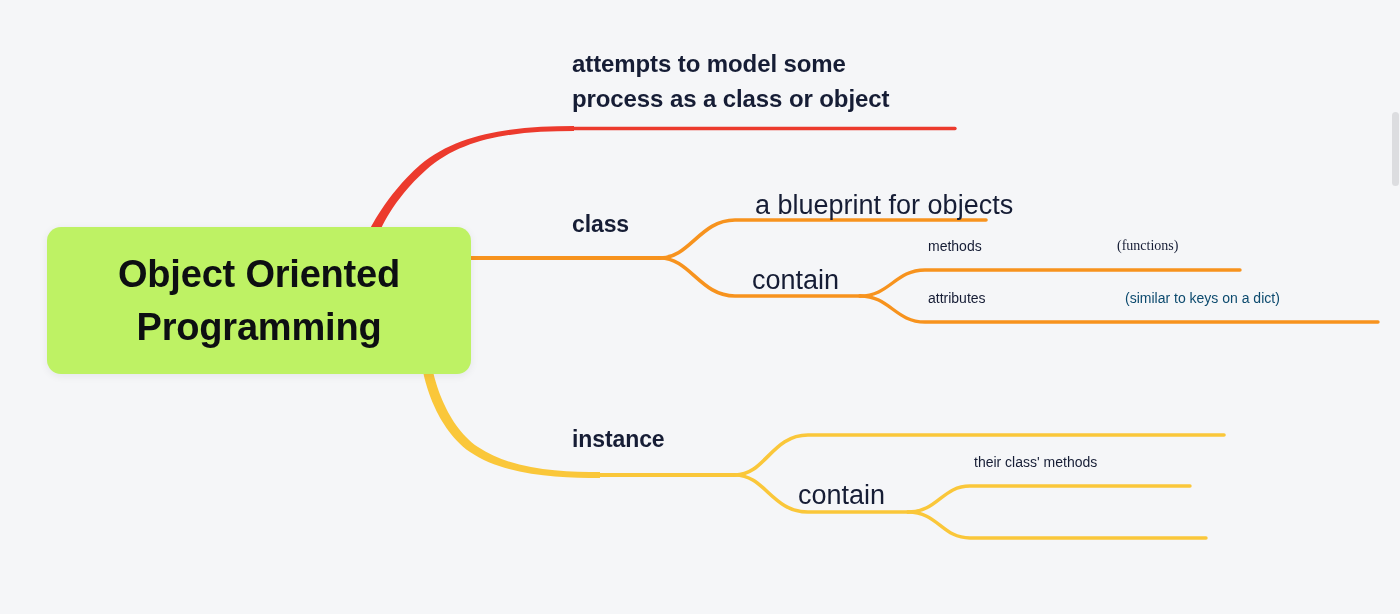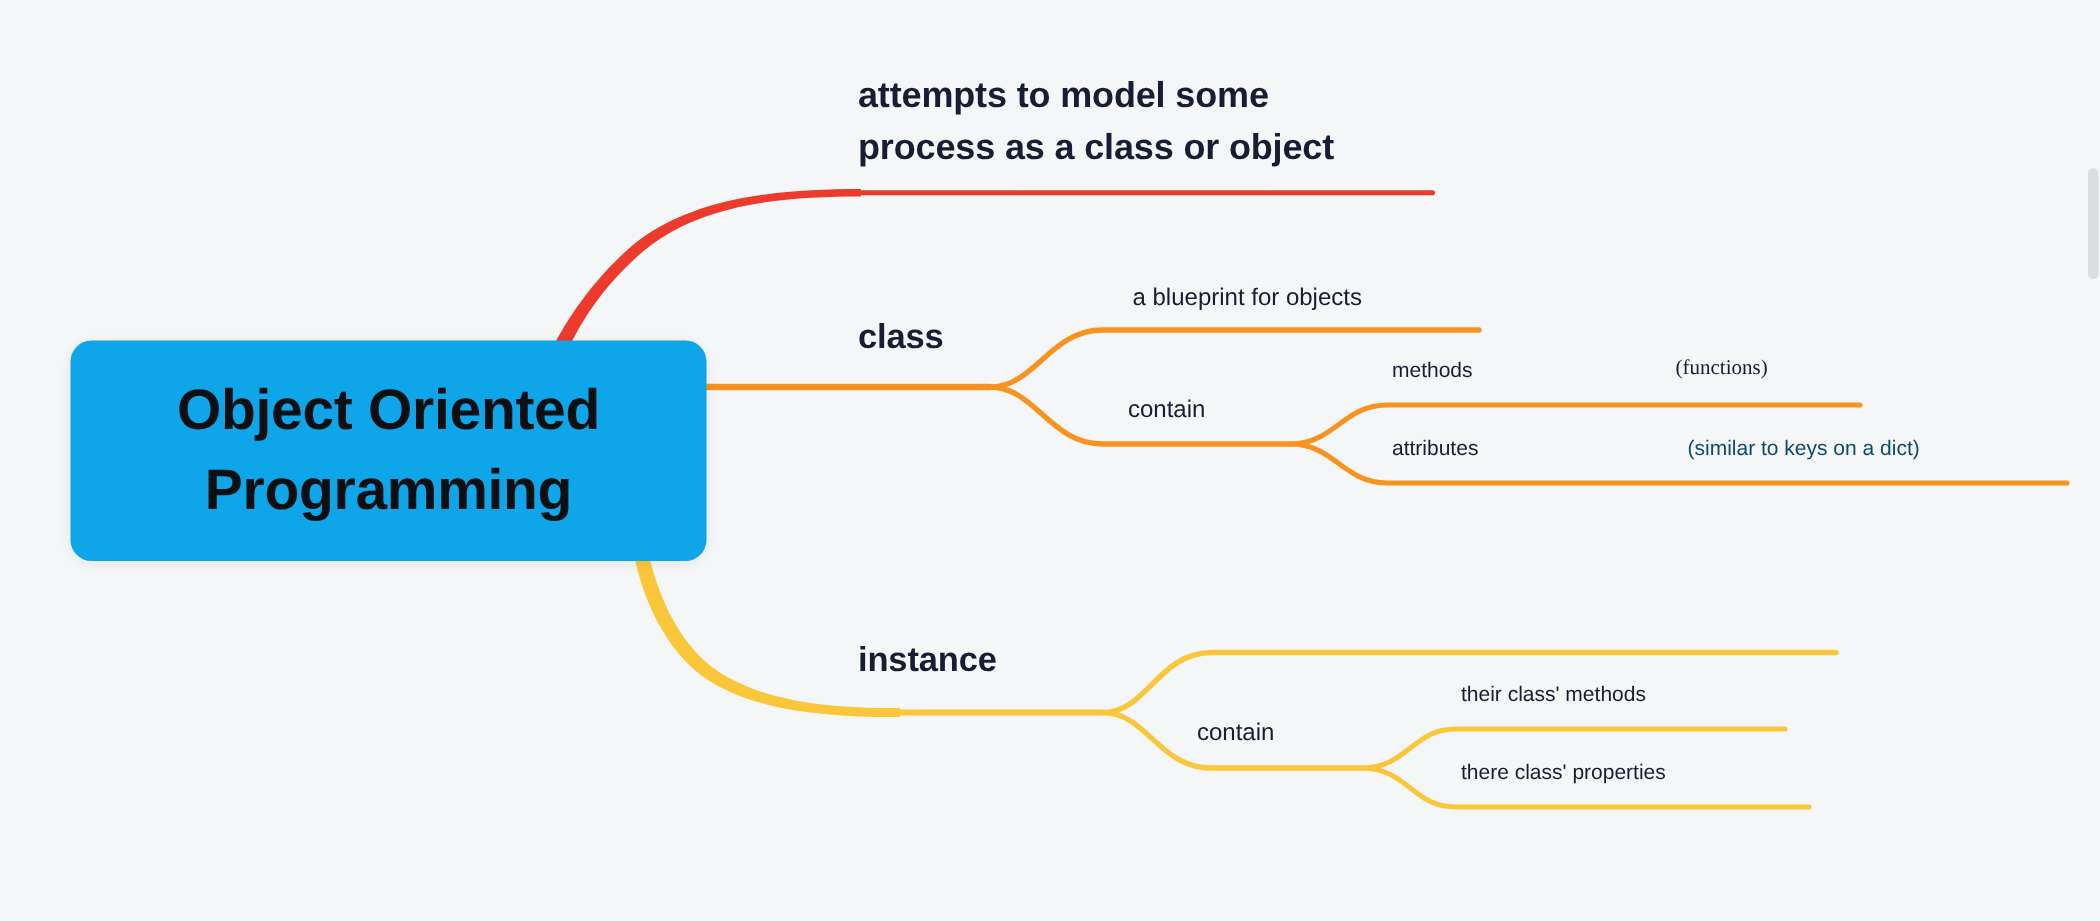--- a/index.html
+++ b/index.html
@@ -69,21 +69,21 @@
     letter-spacing: -0.1px;
   }
   .topic-bold {
     font-size: 24px;
     font-weight: 700;
     line-height: 1.45;
     letter-spacing: -0.1px;
     white-space: pre-line;
   }
   .lvl2-label {
-    font-size: 16px;
+    font-size: 27px;
     font-weight: 400;
     line-height: 1.32;
     letter-spacing: 0px;
     white-space: pre-line;
   }
   .lvl3-label {
     font-size: 14px;
     font-weight: 400;
     line-height: 1.32;
     letter-spacing: 0px;
@@ -179,21 +179,21 @@
 
     <path d="M 908,512
              C 938,512 942,486 970,486
              L 1190,486" stroke="#fac73a" stroke-width="3.4" fill="none" stroke-linecap="round" stroke-linejoin="round"></path>
 
     <path d="M 908,512
              C 938,512 942,538 970,538
              L 1206,538" stroke="#fac73a" stroke-width="3.4" fill="none" stroke-linecap="round" stroke-linejoin="round"></path>
   </svg>
 
-  <div class="root-node" style="background: #0ea5e9; justify-content: flex-end;">
+  <div class="root-node" style="background: #bef264; justify-content: flex-end;">
     <div class="root-node-label" style="color: rgb(13, 15, 18);">Object Oriented
 Programming</div>
   </div>
 
   <div id="txt-topic-model" class="node-text topic-bold" style="color: rgb(22, 29, 53);">attempts to model some
 process as a class or object</div>
 
   <div id="txt-class" class="node-text lvl1-label" style="color: rgb(22, 29, 53);">class</div>
 
   <div id="txt-blueprint" class="node-text lvl2-label" style="color: rgb(22, 29, 53);">a blueprint for objects</div>
@@ -208,18 +208,17 @@
 
   <div id="txt-attr-note" class="node-text lvl3-label" style="color: #0c4a6e;">(similar to keys on a dict)</div>
 
   <div id="txt-instance" class="node-text lvl1-label" style="color: rgb(22, 29, 53);">instance</div>
 
 
   <div id="txt-contain-inst" class="node-text lvl2-label" style="color: rgb(22, 29, 53);">contain</div>
 
   <div id="txt-their-methods" class="node-text lvl3-label" style="color: rgb(22, 29, 53);">their class' methods</div>
 
-  <div id="txt-their-props" class="node-text lvl3-label" style="color: rgb(22, 29, 53);">there class' properties</div>
 
   <div class="scrollbar-track"></div>
   <div class="scrollbar-thumb" style="background: rgb(220, 221, 224);"></div>
 
 </div>
 
 </body></html>

